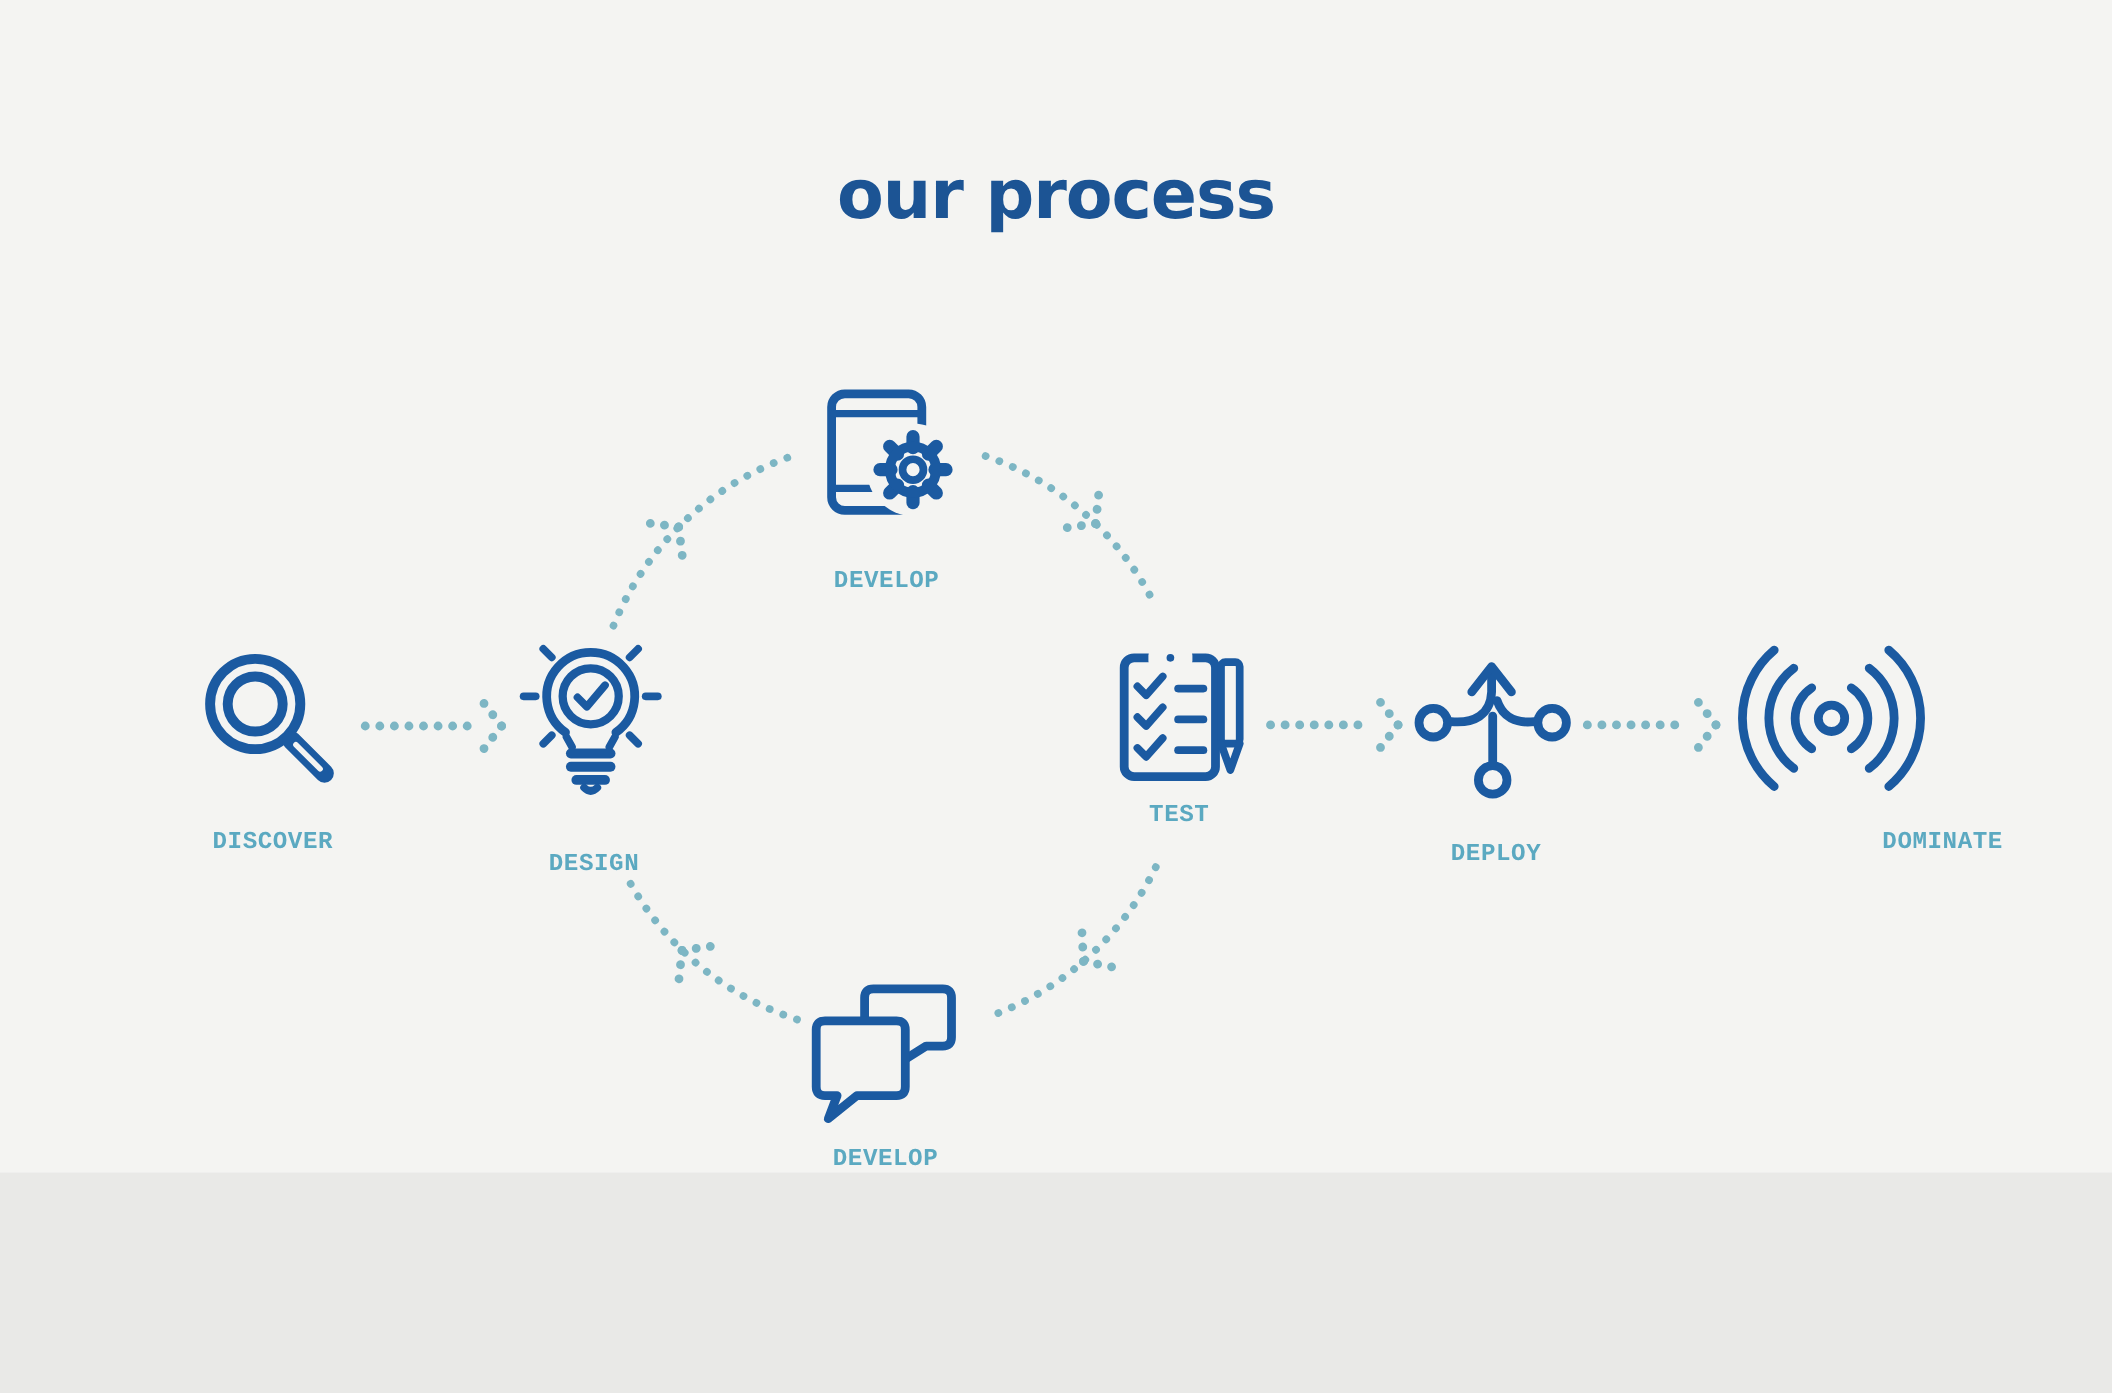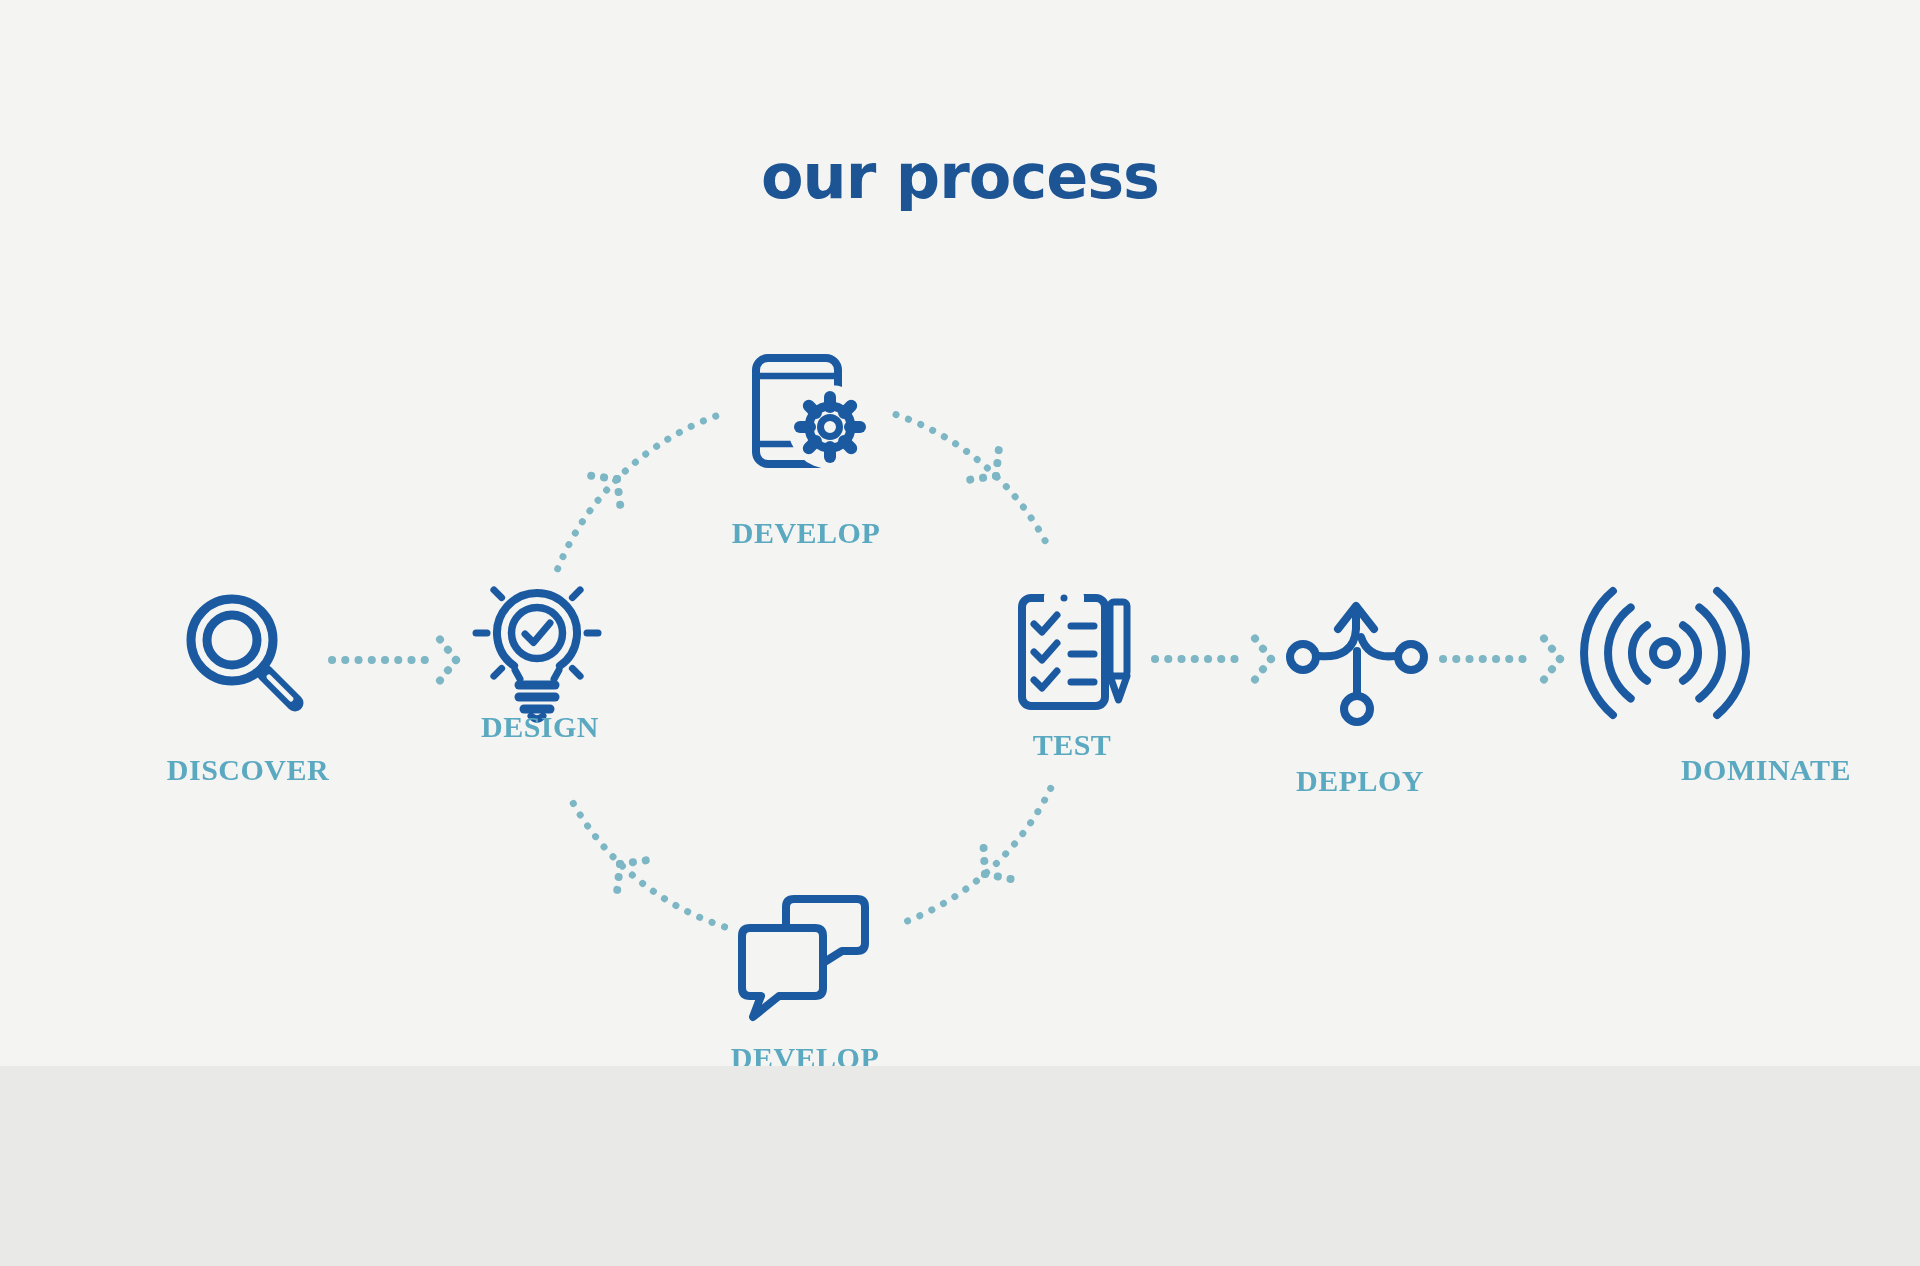--- a/index.html
+++ b/index.html
@@ -19,29 +19,29 @@
     text-align: center;
     font-family: "DejaVu Sans", "Liberation Sans", sans-serif;
     font-weight: 800;
     font-size: 62px;
     letter-spacing: -1px;
     color: var(--title-blue, #1c5494);
   }
   .stage-label {
     position: absolute;
     transform: translateX(-50%);
-    font-family: Liberation Serif, serif;
+    font-family: Liberation Mono, monospace;
     font-weight: 700;
-    font-size: 30px;
+    font-size: 22px;
     letter-spacing: 0.5px;
     white-space: nowrap;
     color: var(--label-teal, #5ba9c1);
   }
   #label-discover { left: 248px;  top: 753px; text-align: center; }
-  #label-design   { left: 540px;  top: 710px; }
+  #label-design   { left: 540px;  top: 773px; }
   #label-develop  { left: 806px;  top: 516px; }
   #label-test     { left: 1072px; top: 728px; }
   #label-deploy   { left: 1360px; top: 764px; }
   #label-dominate { left: 1766px; top: 753px; }
   #label-feedback { left: 805px;  top: 1041px; }
 
   svg.diagram { position: absolute; left: 0; top: 0; }
 
   .ink {
     stroke: var(--icon-blue, #1b5aa1);

